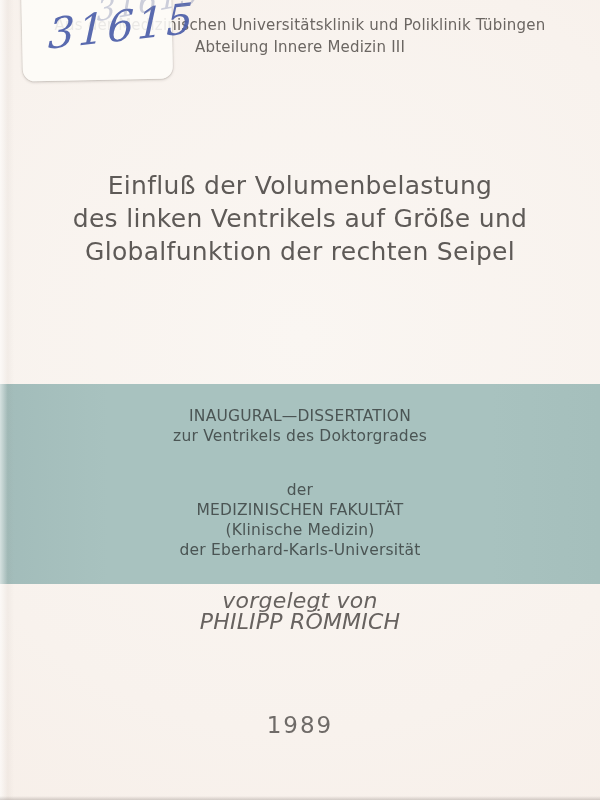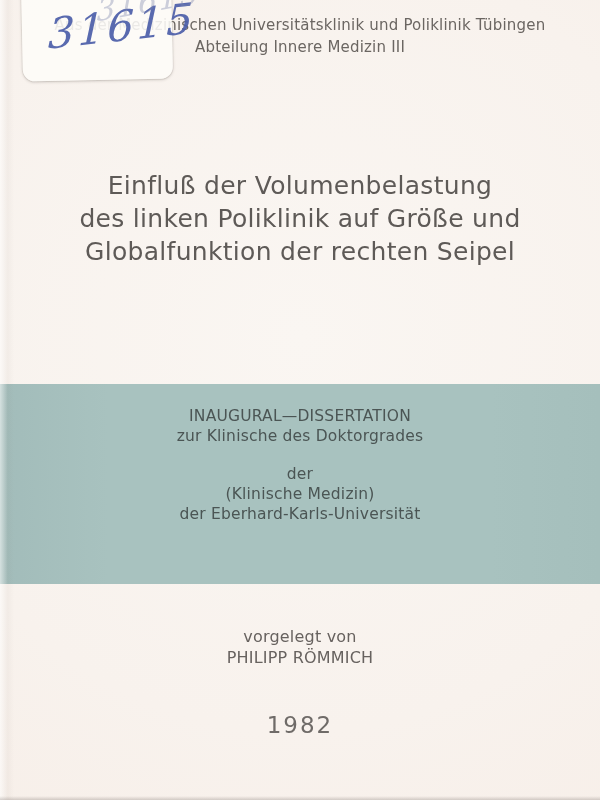--- a/index.html
+++ b/index.html
@@ -24,24 +24,24 @@
   .header{top:15px;font-size:15px;line-height:21.5px;color:#6b6662;letter-spacing:0.2px;z-index:1;}
 
   
   .title{top:169px;font-size:25px;line-height:33px;color:#5e5a57;letter-spacing:0.3px;z-index:1;text-align:center;}
 
   
   .band{position:absolute;left:0;top:384px;width:600px;height:200px;z-index:1;
         background:linear-gradient(90deg,#a2bcba 0%, #a8c2bf 18%, #a8c2bf 82%, #a5bfbc 100%);}
   .band-text{width:100%;text-align:center;font-size:15.5px;line-height:20px;color:#4b5554;letter-spacing:0.2px;}
   .band-g1{margin-top:22px;}
-  .band-g2{margin-top:18px;}
+  .band-g2{margin-top:34px;}
 
   
-  .author{top:627px;font-size:16px;line-height:20.5px;color:#67625f;letter-spacing:0.2px;z-index:1;}
+  .author{top:591px;font-size:22px;line-height:20.5px;color:#67625f;letter-spacing:0.2px;z-index:1;font-style:italic;}
 
   
   .year{top:712px;font-size:23px;color:#6f6b68;letter-spacing:2px;z-index:1;}
 
   
   .sticker{position:absolute;left:22px;top:-18px;width:150px;height:98px;
         background:rgba(253,252,248,0.88);
         border-radius:12px;transform:rotate(-1.2deg);
         box-shadow:0 1px 3px rgba(95,85,78,0.30), 0 0 0 1px rgba(205,198,190,0.25);
         z-index:3;}
@@ -64,36 +64,37 @@
     <div>Abteilung Innere Medizin III</div>
   </div>
 
   <div class="sticker">
     <span class="sticker-number">31615</span>
   </div>
   <span class="ghost-number">31615</span>
 
   <div class="center-text title">
     <div>Einfluß der Volumenbelastung</div>
-    <div>des linken Poliklinik auf Größe und</div>
+    <div>des linken Ventrikels auf Größe und</div>
     <div>Globalfunktion der rechten Seipel</div>
   </div>
 
   <div class="band">
     <div class="band-text band-g1">
       <div>INAUGURAL—DISSERTATION</div>
-      <div>zur Klinische des Doktorgrades</div>
+      <div>zur Ventrikels des Doktorgrades</div>
     </div>
     <div class="band-text band-g2">
       <div>der</div>
+      <div>MEDIZINISCHEN FAKULTÄT</div>
       <div>(Klinische Medizin)</div>
       <div>der Eberhard-Karls-Universität</div>
     </div>
   </div>
 
   <div class="center-text author">
     <div>vorgelegt von</div>
     <div>PHILIPP RÖMMICH</div>
   </div>
 
-  <div class="center-text year">1982</div>
+  <div class="center-text year">1989</div>
 
 </div>
 
 </body></html>

